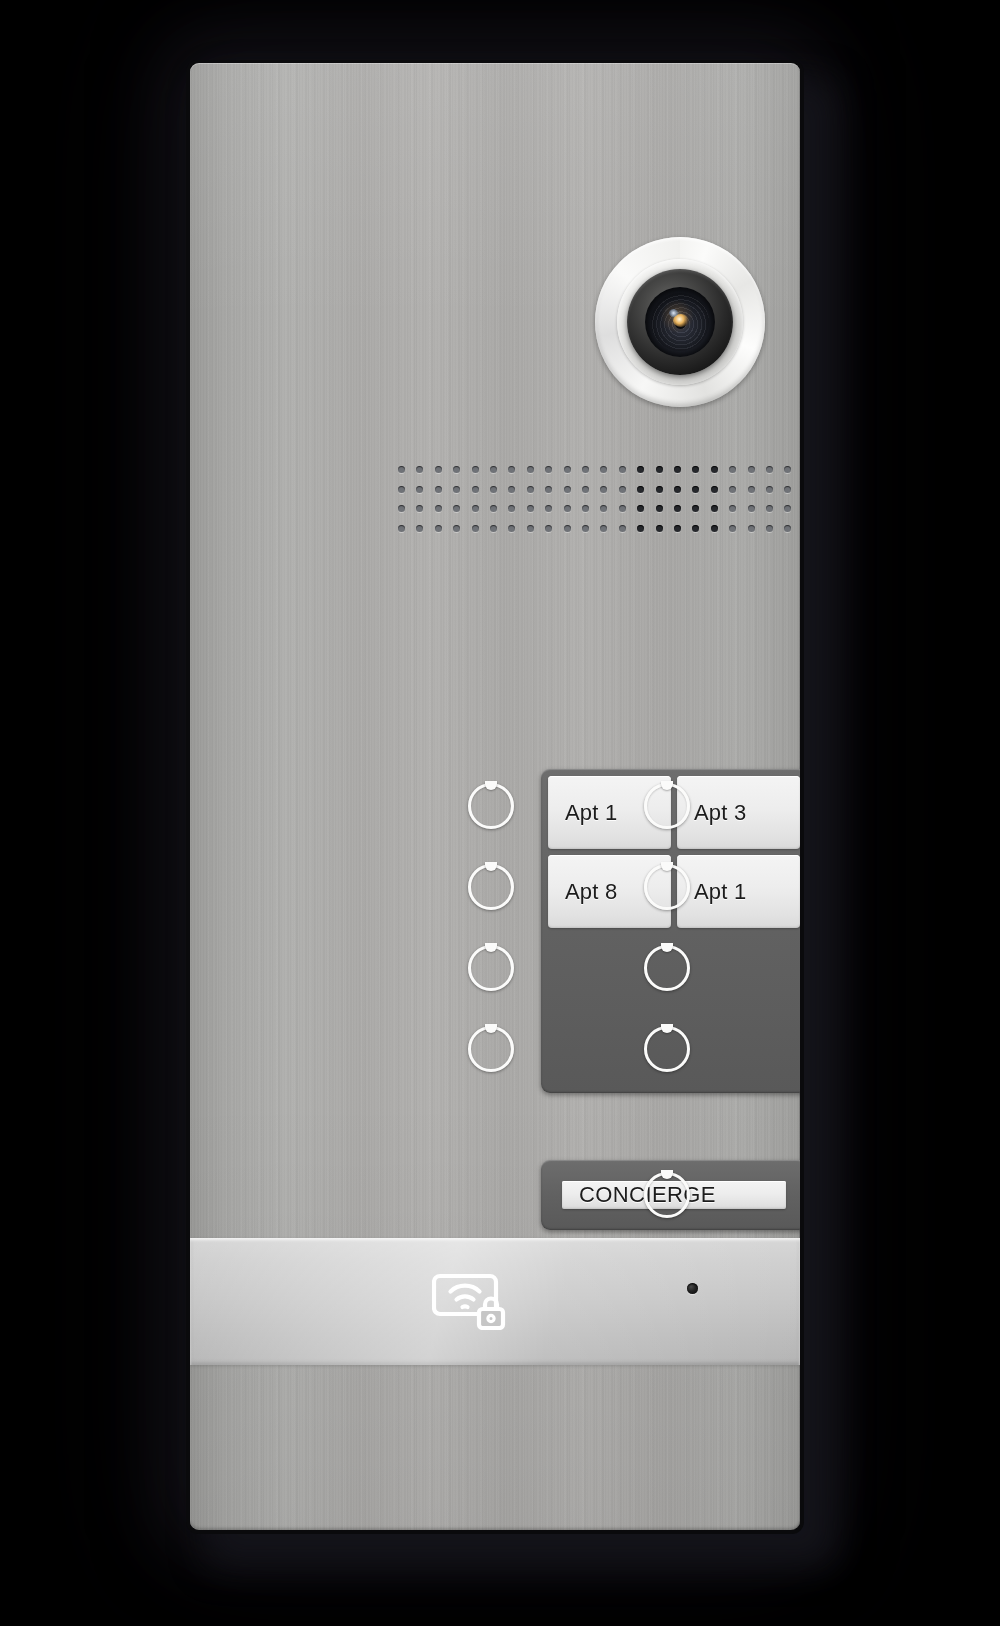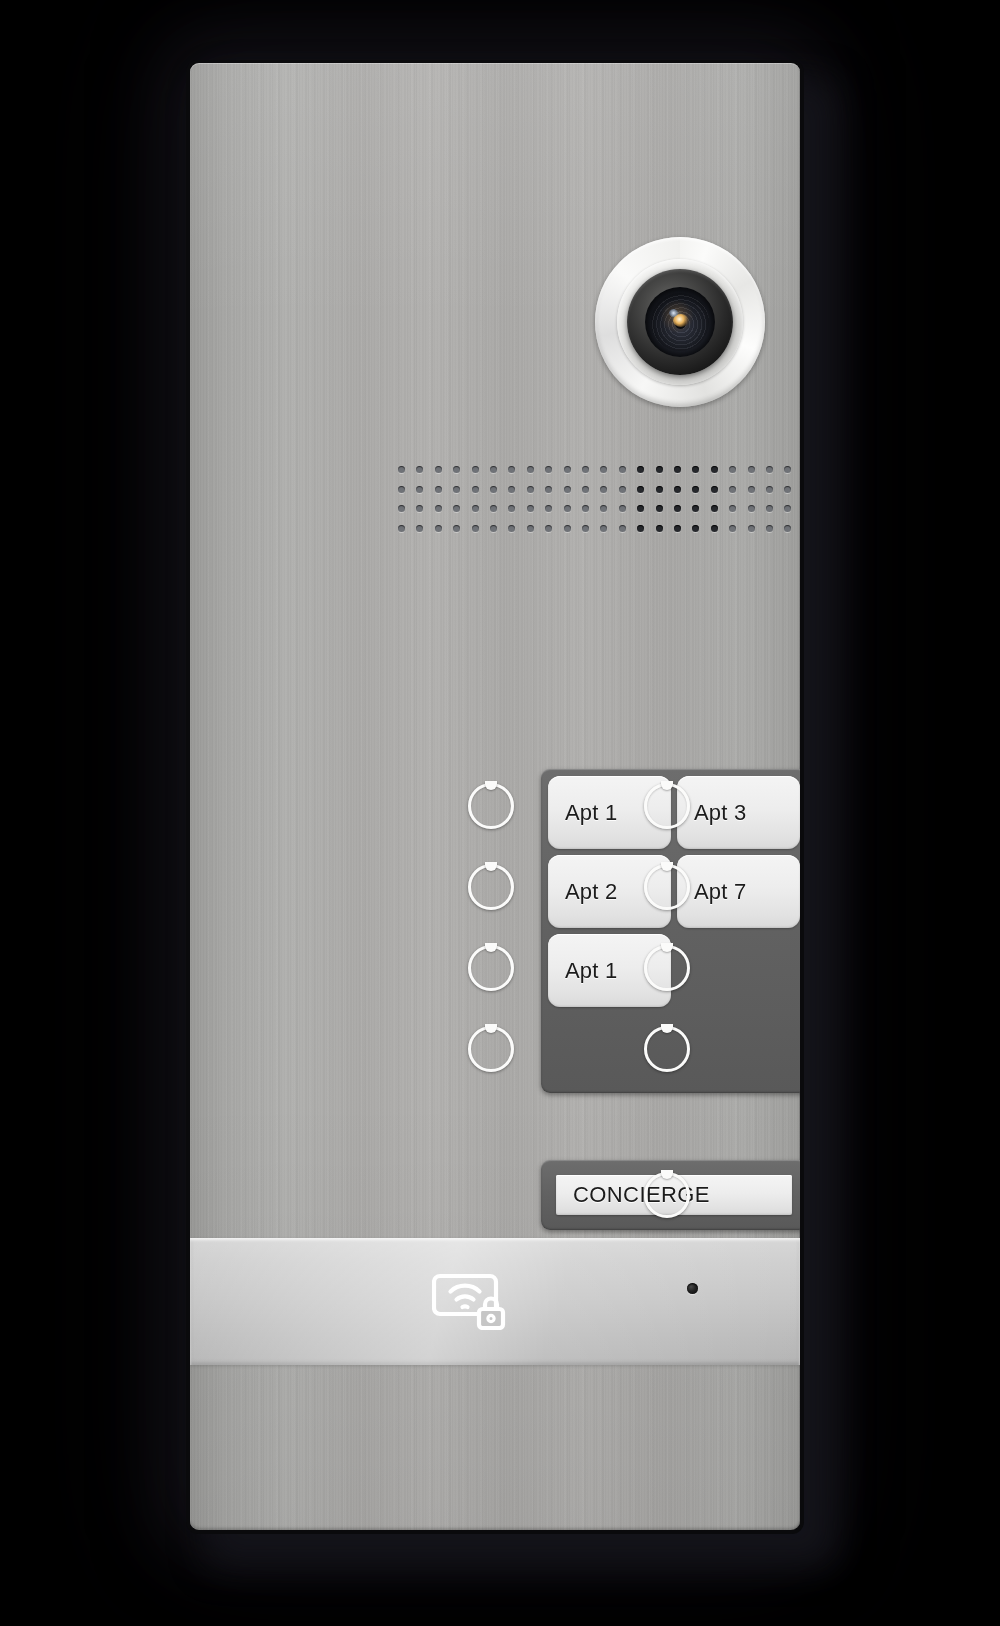--- a/index.html
+++ b/index.html
@@ -237,21 +237,21 @@
       inset 0 -1px 2px rgba(0,0,0,0.30);
     padding: 7px;
     box-sizing: border-box;
     display: grid;
     grid-template-columns: 1fr 1fr;
     grid-template-rows: repeat(4, 1fr);
     gap: 6px;
   }
   .apt-key {
     position: relative;
-    border-radius: 12px;
+    border-radius: 4px;
     background: linear-gradient(180deg, #f4f4f4 0%, #ededed 45%, #e2e2e2 82%, #dadada 100%);
     box-shadow:
       inset 0 1px 0 rgba(255,255,255,0.95),
       inset 0 -1px 2px rgba(0,0,0,0.12),
       0 1px 2px rgba(0,0,0,0.25);
     display: flex;
     align-items: center;
     padding-left: 17px;
     box-sizing: border-box;
   }
@@ -269,21 +269,21 @@
     left: 351px;
     top: 1097px;
     width: 266px;
     height: 70px;
     border-radius: 9px;
     background: linear-gradient(180deg,#6d6d6d 0%, #616161 50%, #595959 100%);
     box-shadow:
       0 2px 5px rgba(0,0,0,0.38),
       inset 0 1px 1px rgba(255,255,255,0.22),
       inset 0 -1px 2px rgba(0,0,0,0.30);
-    padding: 15px;
+    padding: 21px;
     box-sizing: border-box;
   }
   #concierge-key {
     width: 100%;
     height: 100%;
     border-radius: 2px;
     background: linear-gradient(180deg, #f4f4f4 0%, #ededed 45%, #e2e2e2 82%, #dadada 100%);
     box-shadow:
       inset 0 1px 0 rgba(255,255,255,0.95),
       inset 0 -1px 2px rgba(0,0,0,0.12),
@@ -519,24 +519,21 @@
       </div>
 
     <div id="apt-grid-frame">
       <div class="apt-key">
         <span class="apt-key-label">Apt 1</span>
       </div>
       <div class="apt-key">
         <span class="apt-key-label">Apt 3</span>
       </div>
       <div class="apt-key">
-        <span class="apt-key-label">Apt 2</span>
-      </div>
-      <div class="apt-key">
-        <span class="apt-key-label">Apt 7</span>
+        <span class="apt-key-label">Apt 8</span>
       </div>
       <div class="apt-key">
         <span class="apt-key-label">Apt 1</span>
       </div>
     </div>
 
     <div class="call-btn" style="left:278px; top:720px;">
       <div class="call-btn-ring"></div>
       <div class="call-btn-notch"></div>
     </div>

